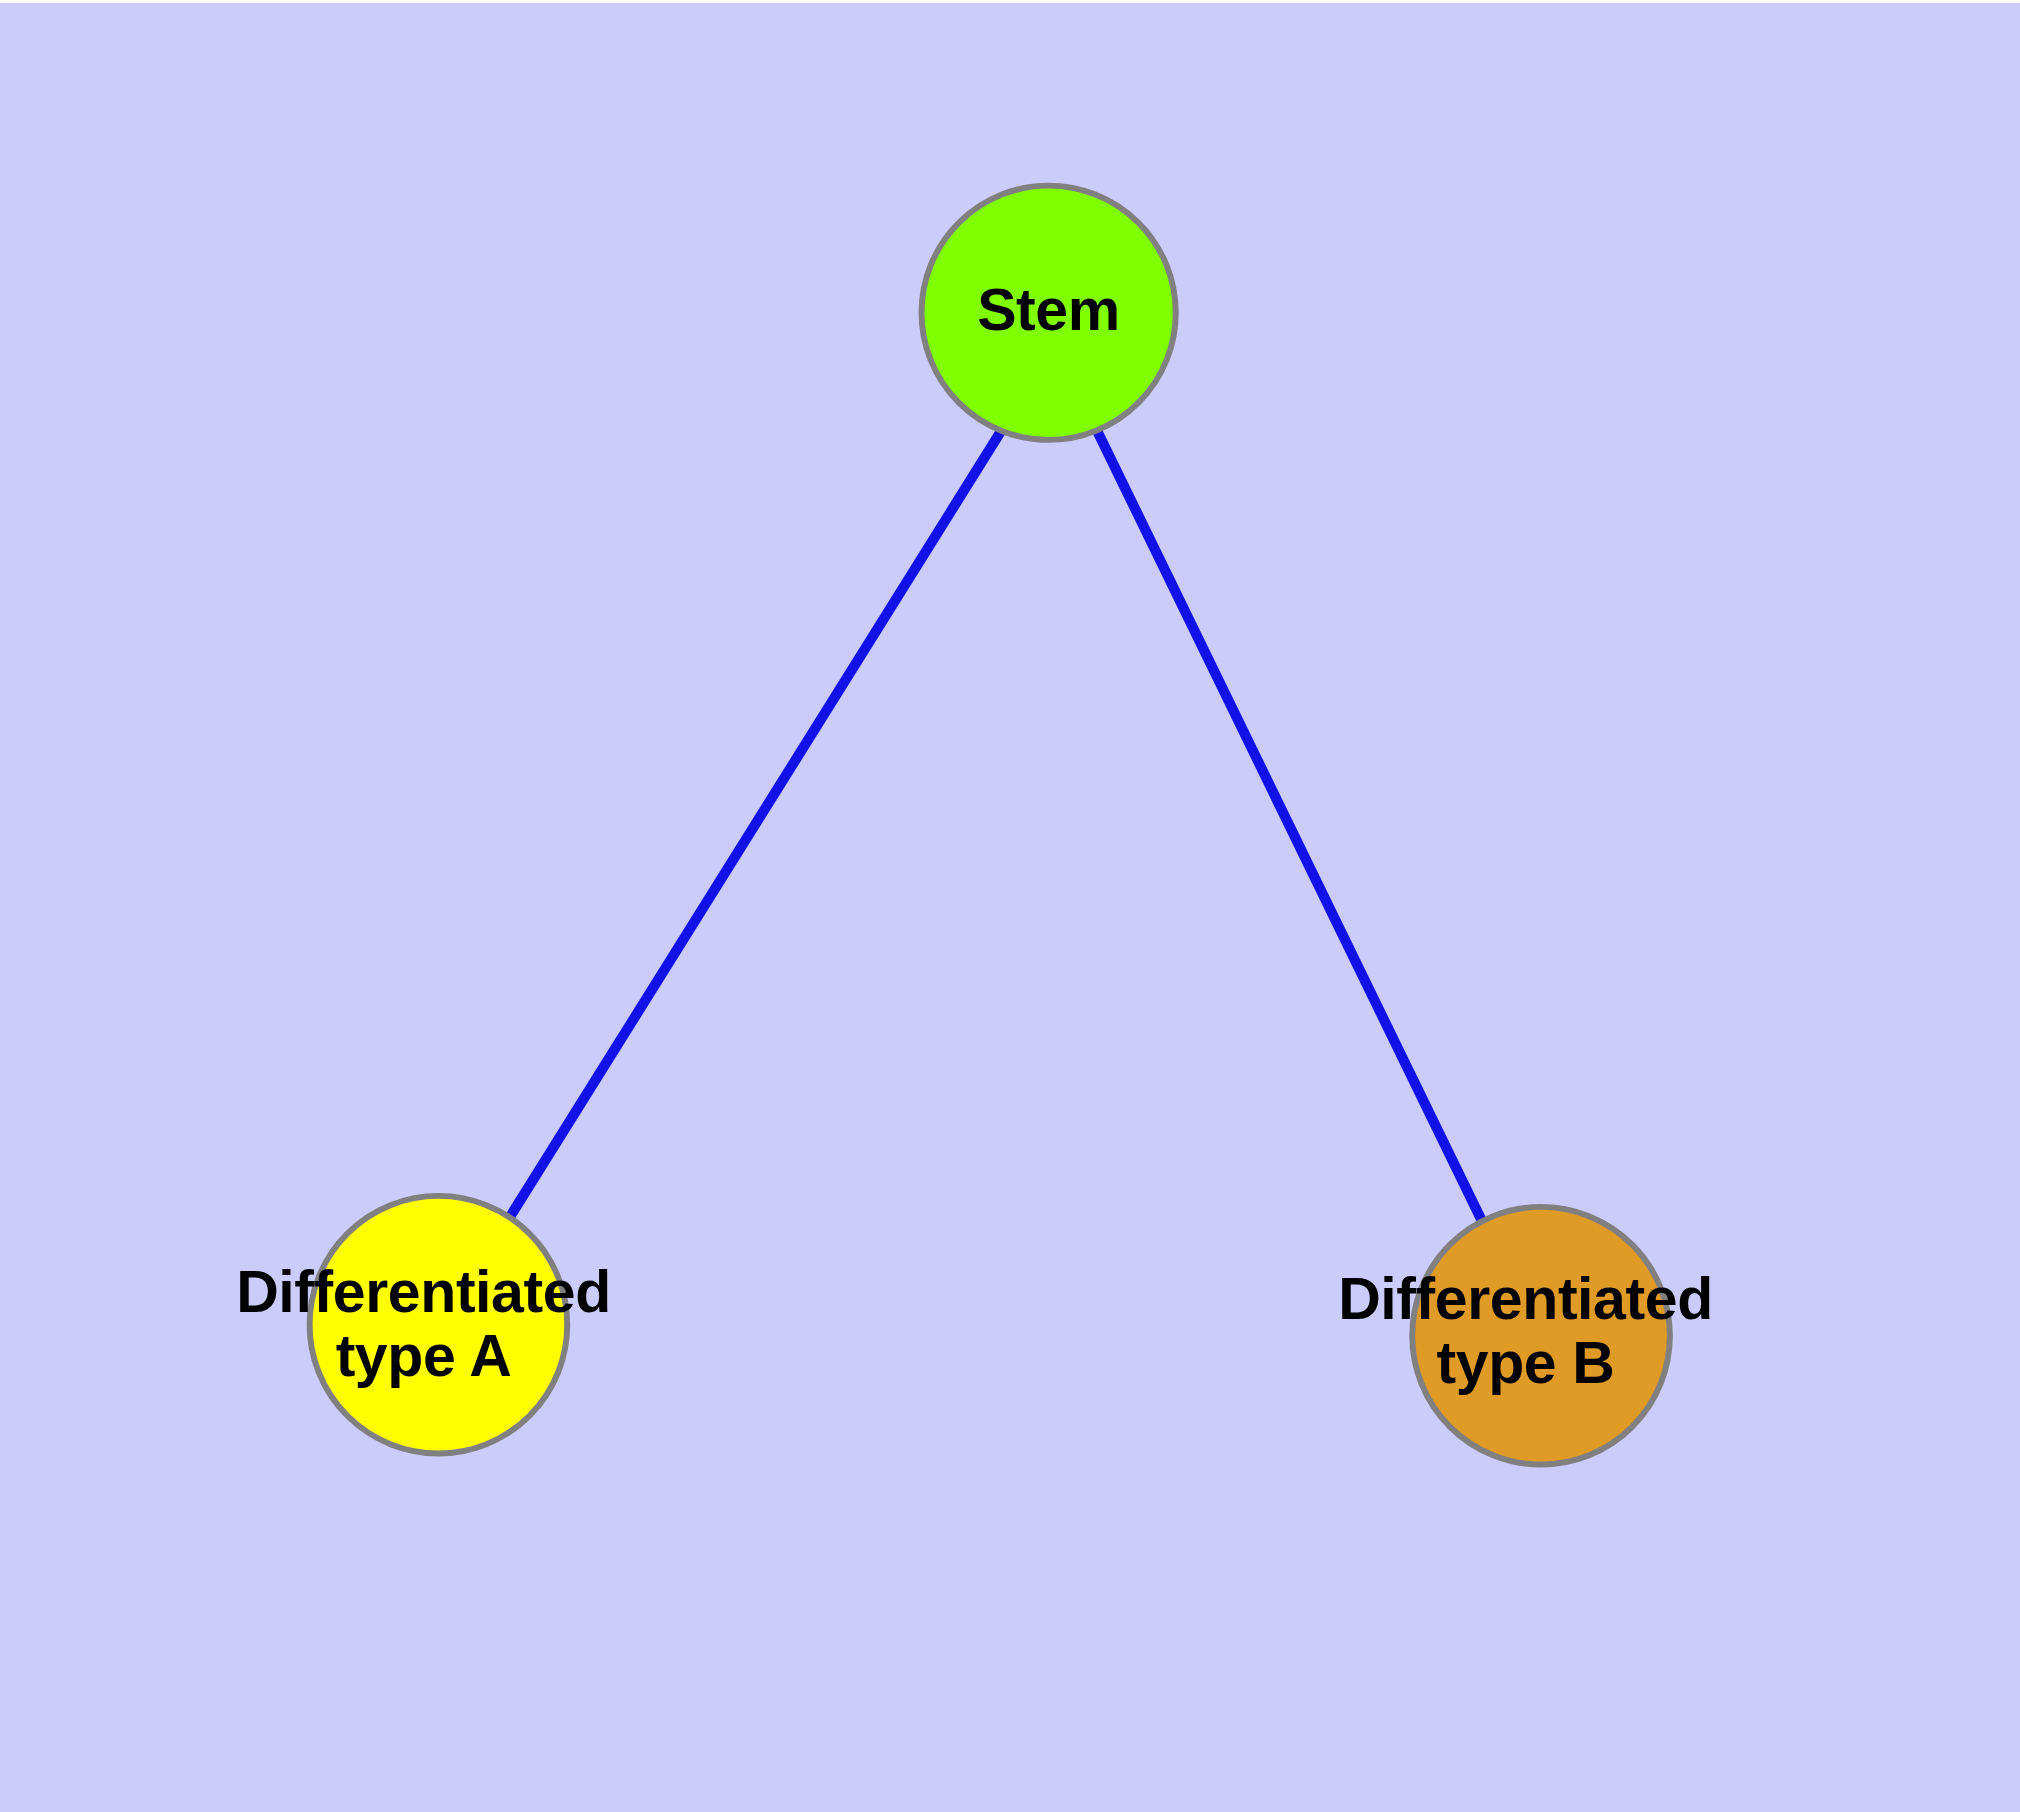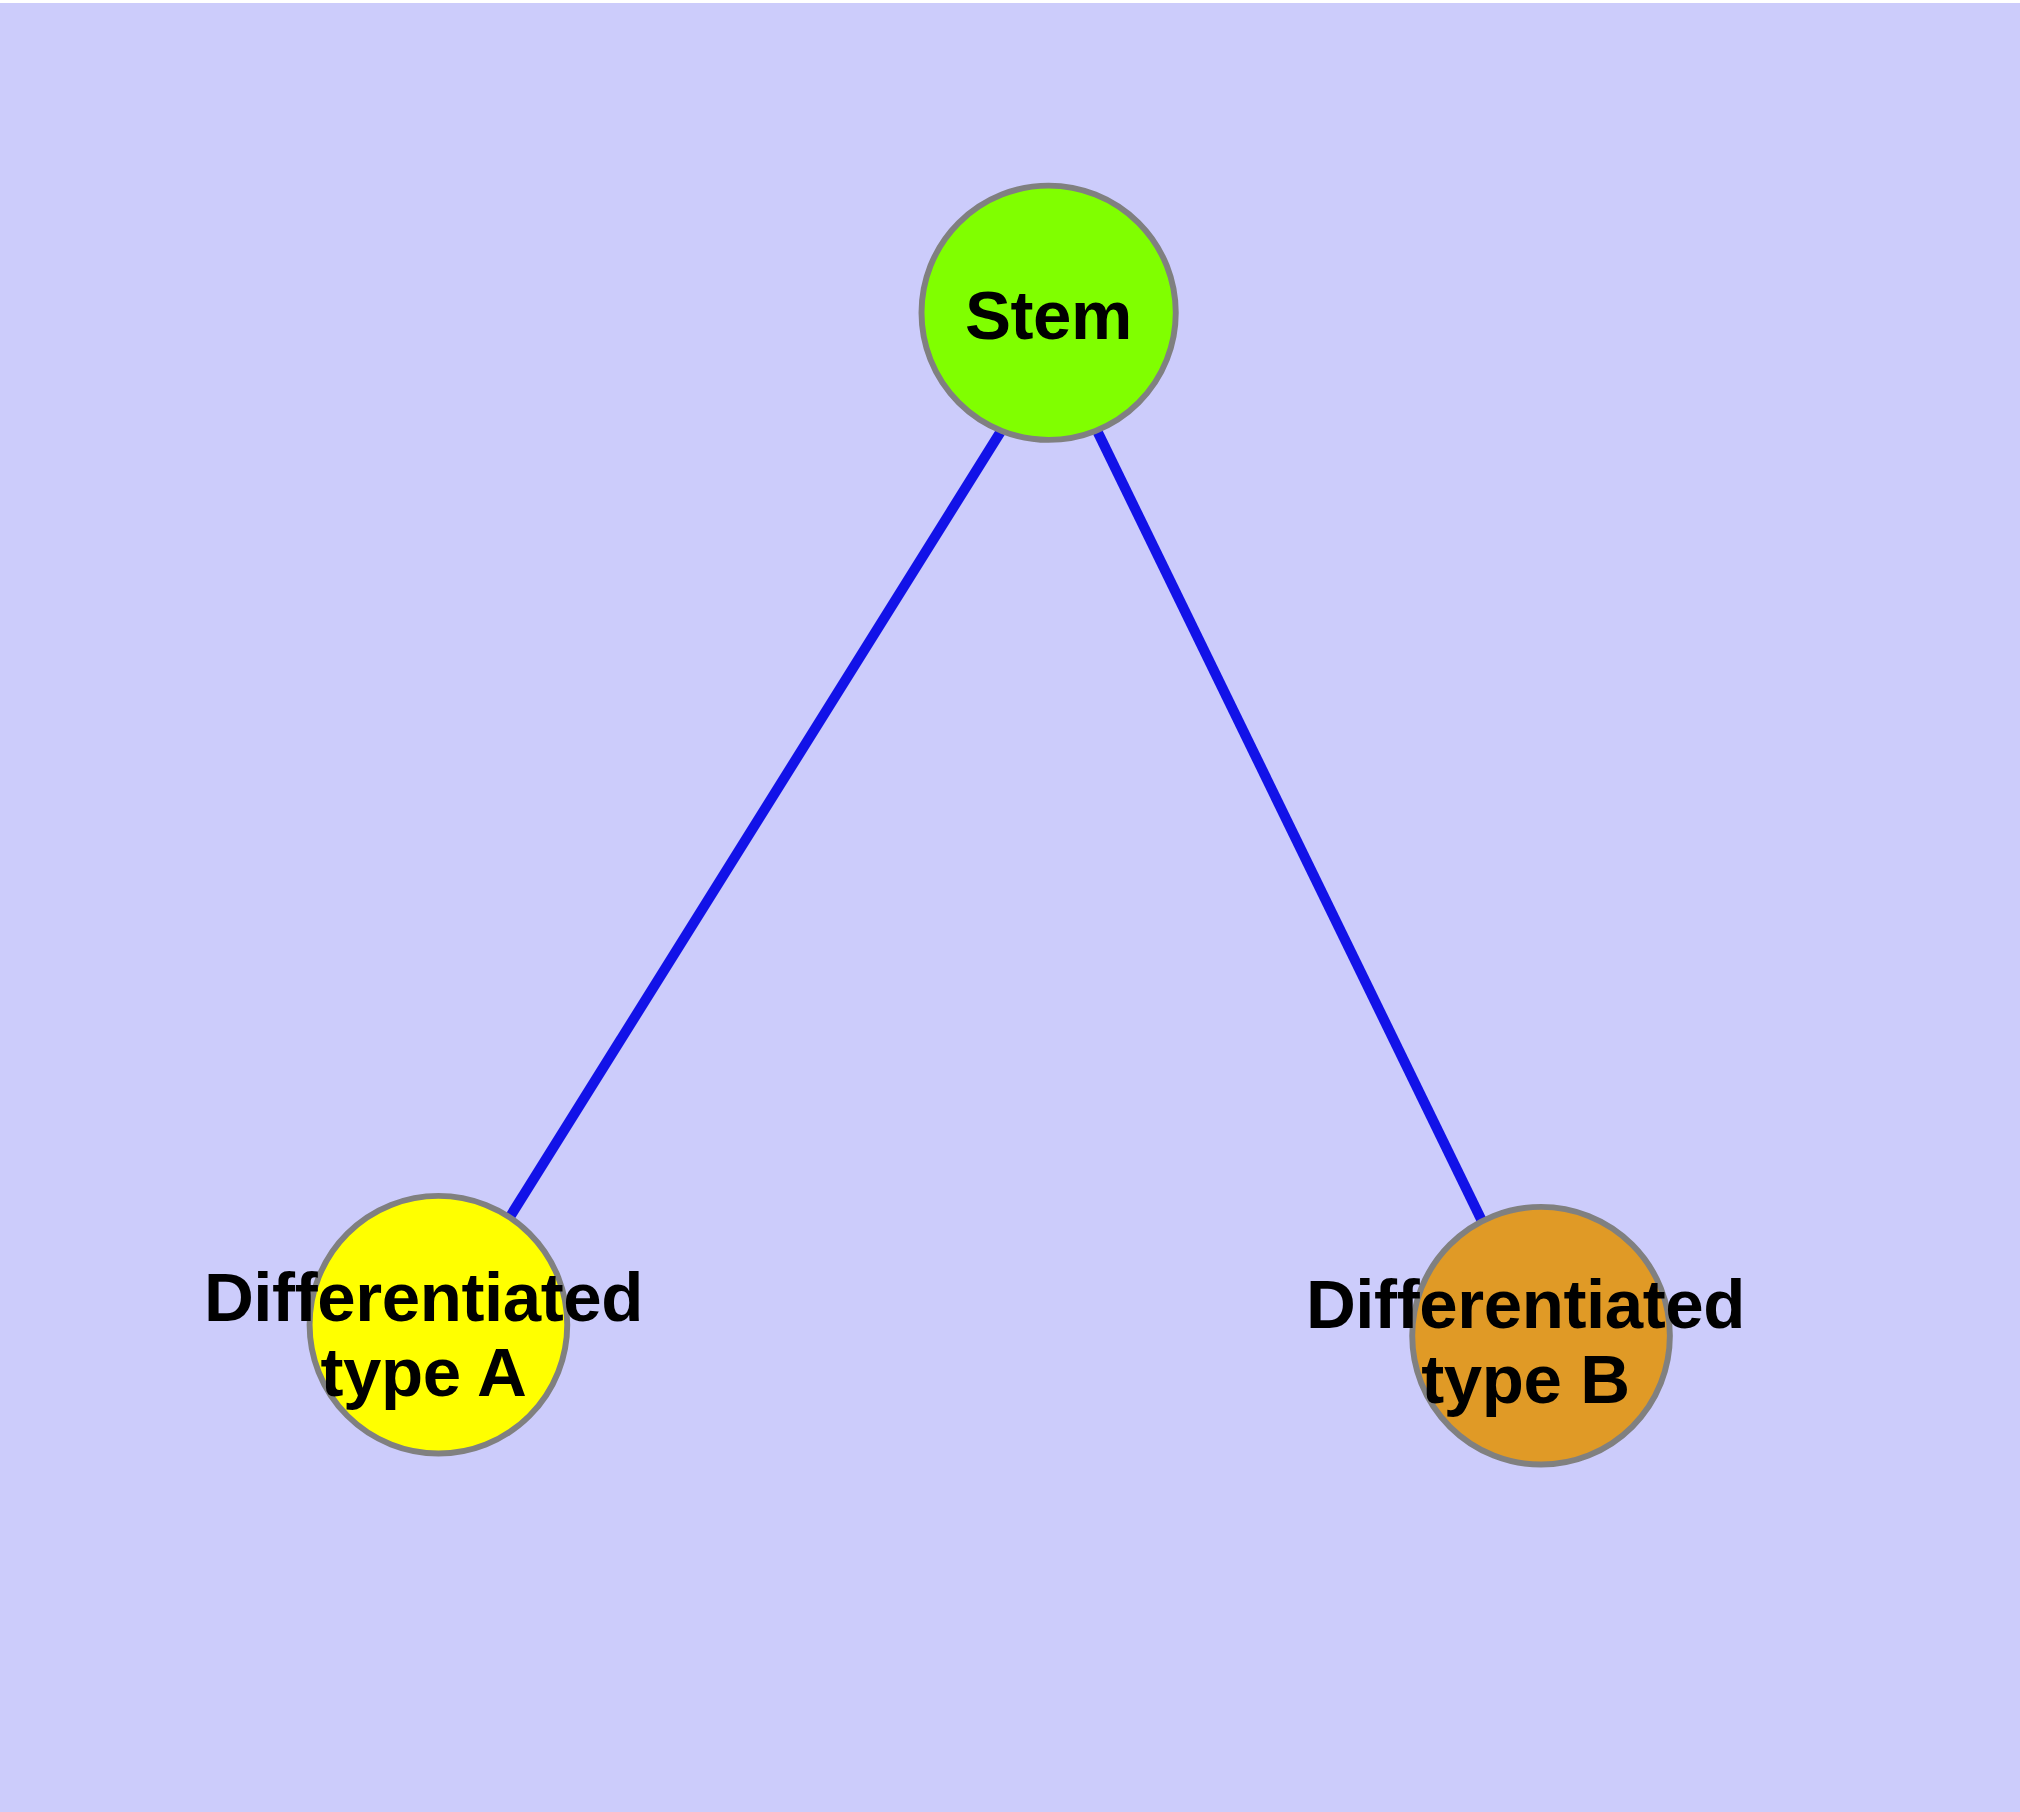--- a/index.html
+++ b/index.html
@@ -39,21 +39,21 @@
   }
   .node-circle {
     stroke: #808080;
     stroke-width: 7;
   }
   .node-label {
     position: absolute;
     text-align: center;
     color: #000000;
     font-weight: bold;
-    font-size: 69px;
+    font-size: 59px;
     line-height: 1.08;
     letter-spacing: -0.4px;
     white-space: pre-line;
     pointer-events: none;
     font-family: "Liberation Sans", "DejaVu Sans", sans-serif;
   }
 </style>
 </head>
 <body>
 

